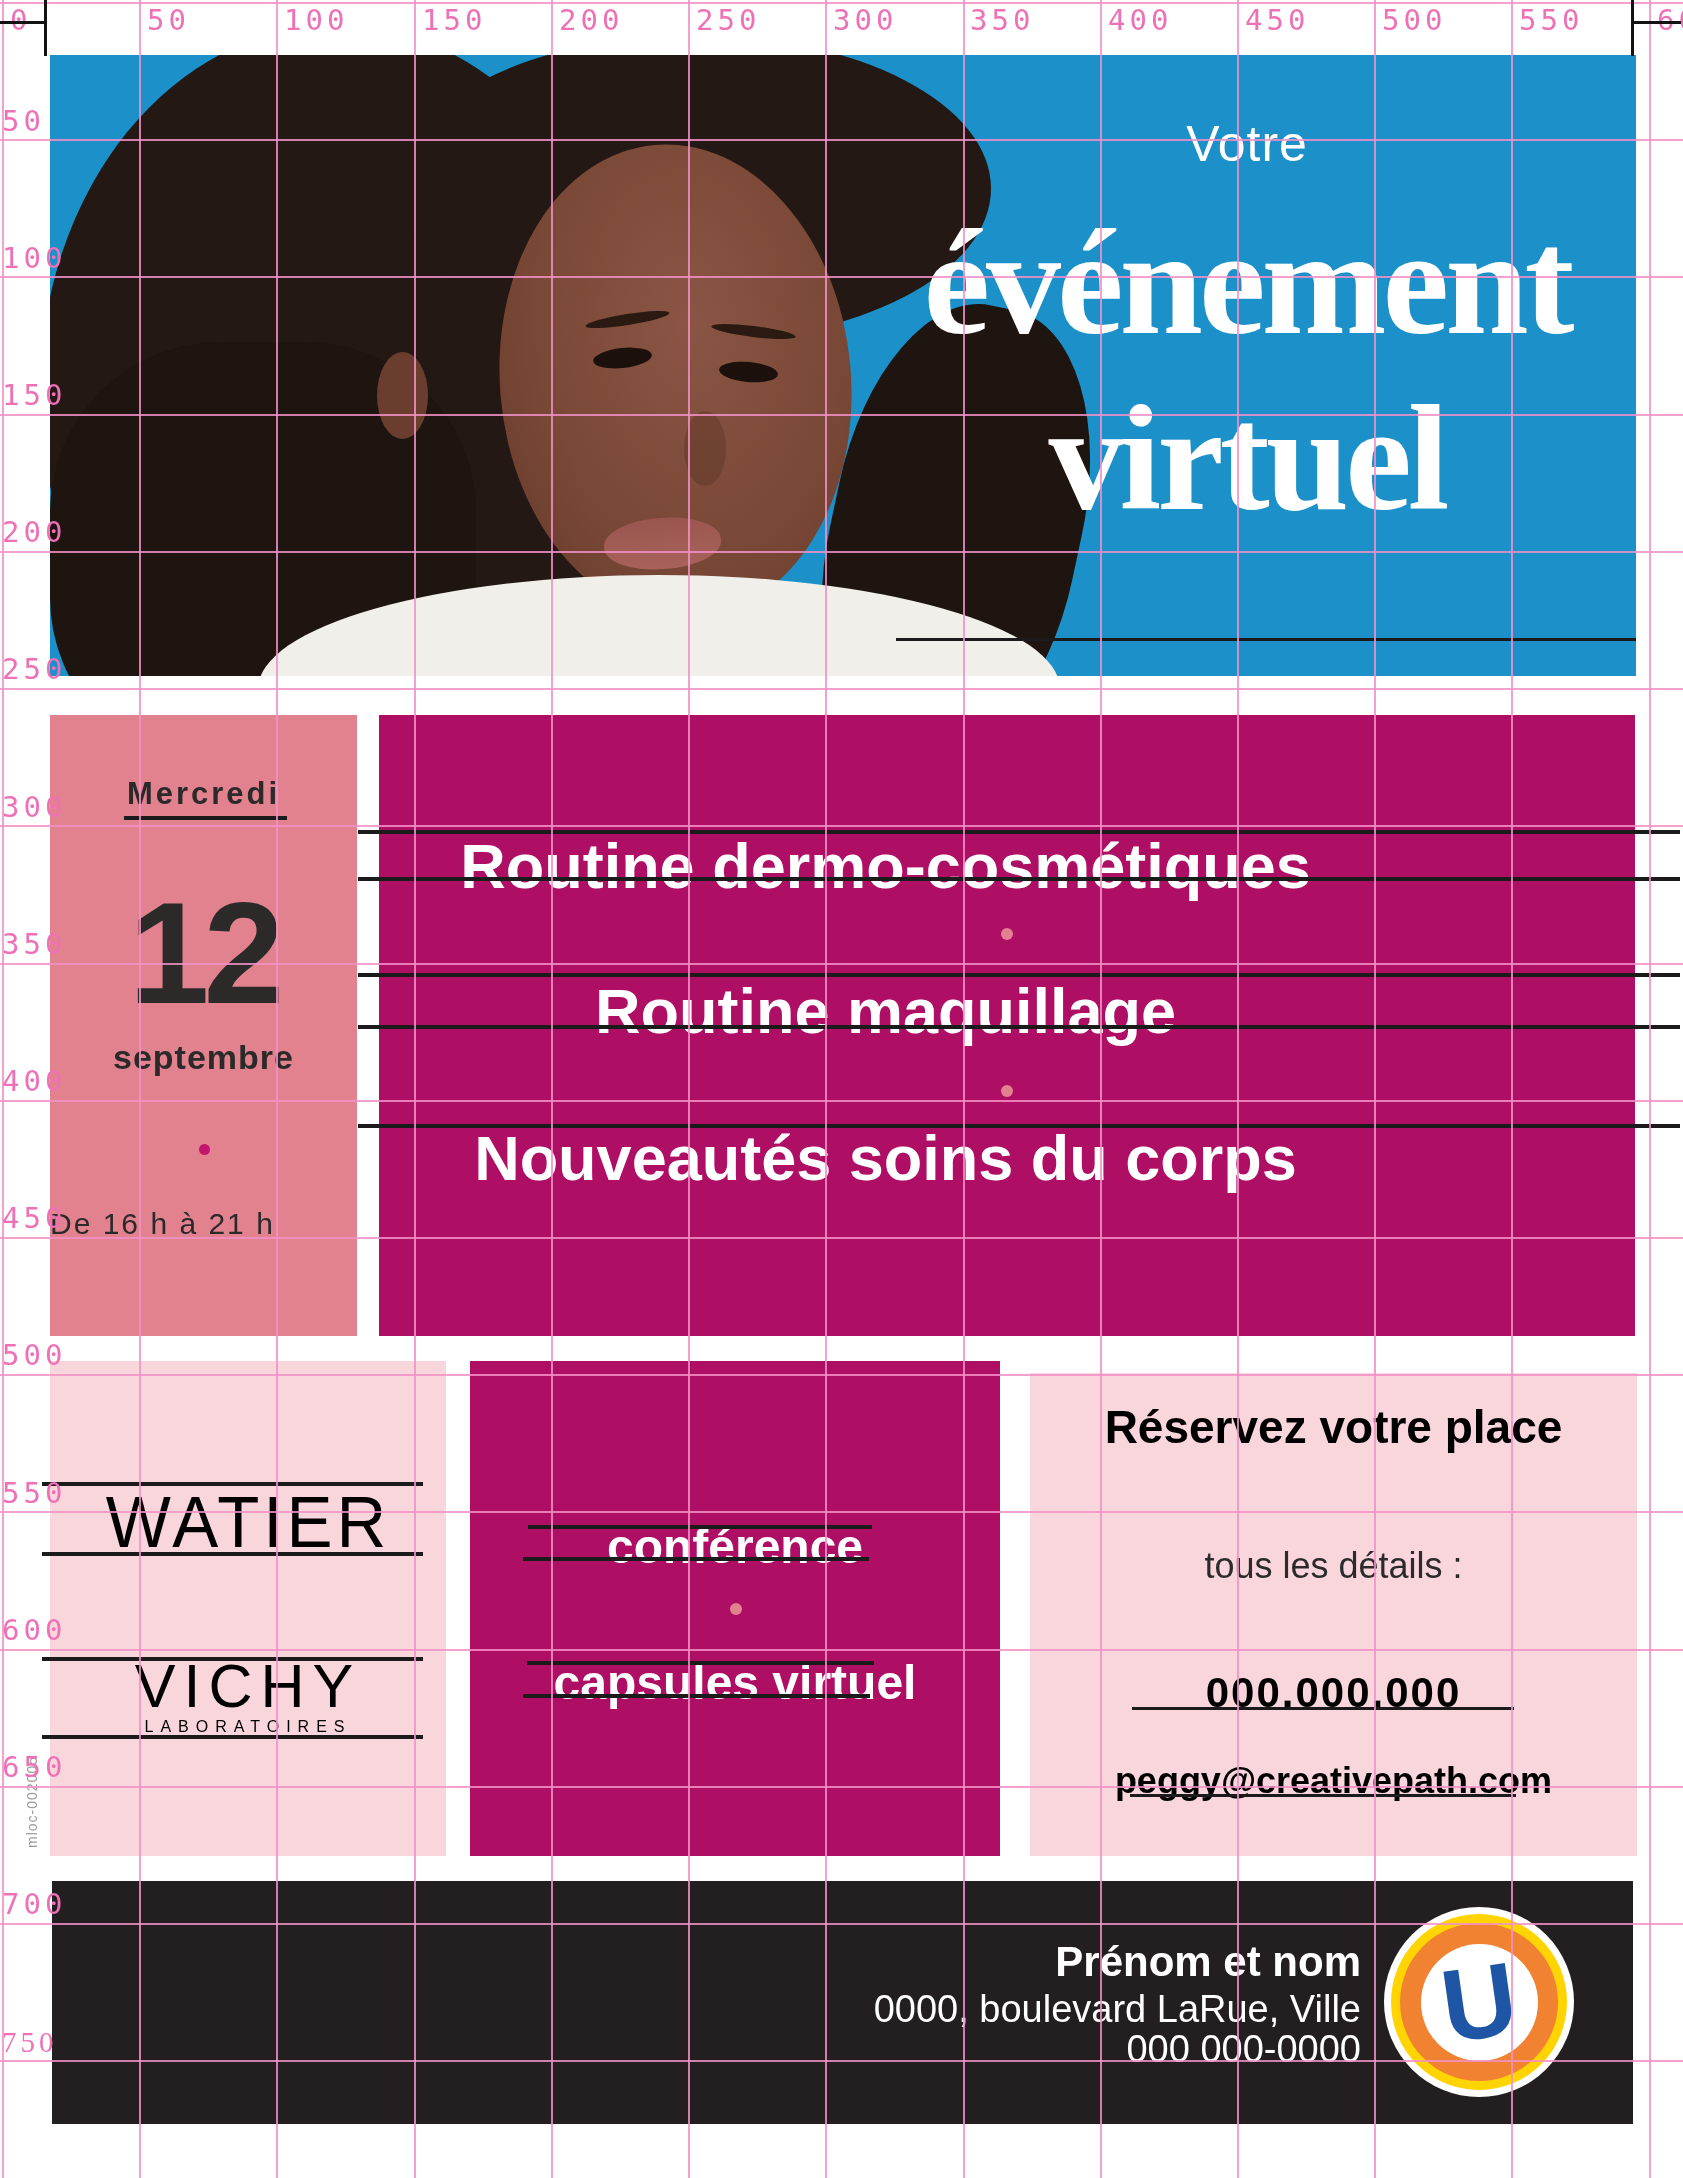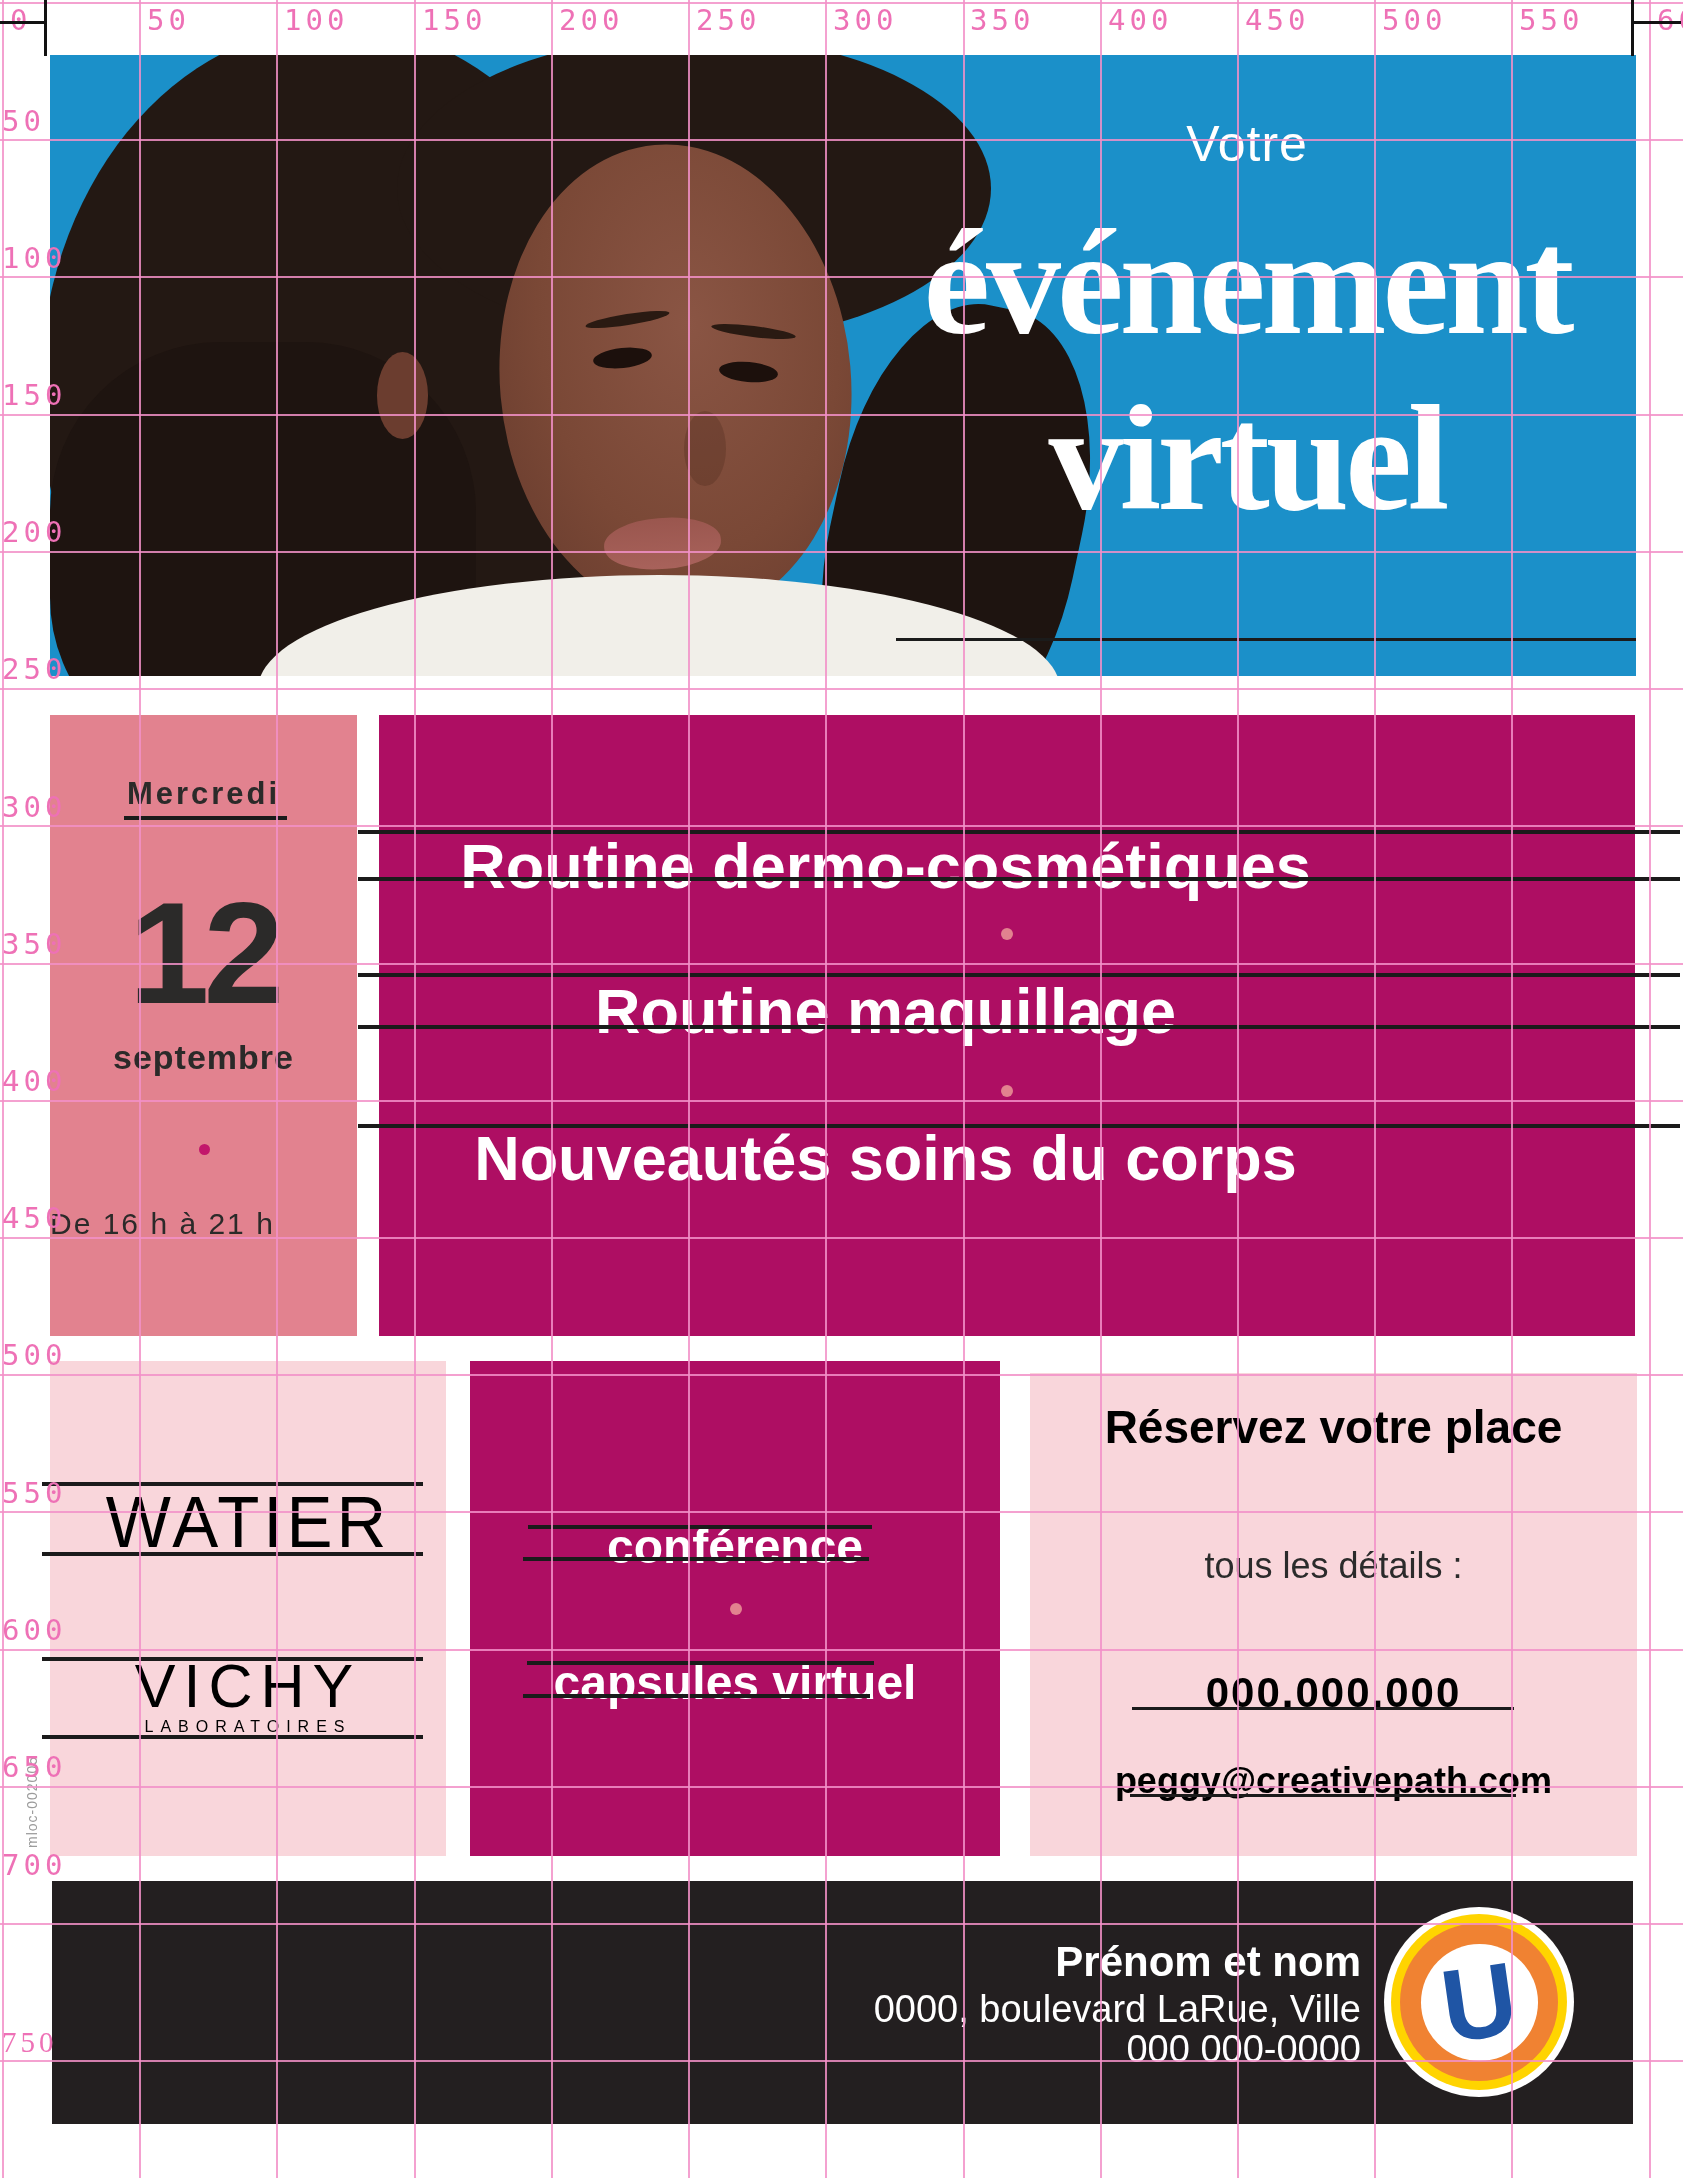--- a/index.html
+++ b/index.html
@@ -273,21 +273,21 @@
     <div class="glab" style="left: 2px; top: 1204px;">450</div>
     <div class="gh" style="top: 1374px;"></div>
     <div class="glab" style="left: 2px; top: 1341px;">500</div>
     <div class="gh" style="top: 1511px;"></div>
     <div class="glab" style="left: 2px; top: 1479px;">550</div>
     <div class="gh" style="top: 1649px;"></div>
     <div class="glab" style="left: 2px; top: 1616px;">600</div>
     <div class="gh" style="top: 1786px;"></div>
     <div class="glab" style="left: 2px; top: 1753px;">650</div>
     <div class="gh" style="top: 1923px;"></div>
-    <div class="glab" style="left: 2px; top: 1851px;">700</div>
+    <div class="glab" style="left: 2px; top: 1890px;">700</div>
     <div class="gh" style="top: 2060px;"></div>
     <div class="glab" style="left: 2px; top: 2028px; font-family: Liberation Serif, serif;">750</div>
   </div>
 <div class="cmark" style="left:44px;top:0;width:3px;height:56px;"></div>
 <div class="cmark" style="left:0;top:21px;width:46px;height:3px;"></div>
 <div class="cmark" style="left:1631px;top:0;width:3px;height:56px;"></div>
 <div class="cmark" style="left:1631px;top:21px;width:50px;height:3px;"></div>
 
 
 </body></html>

